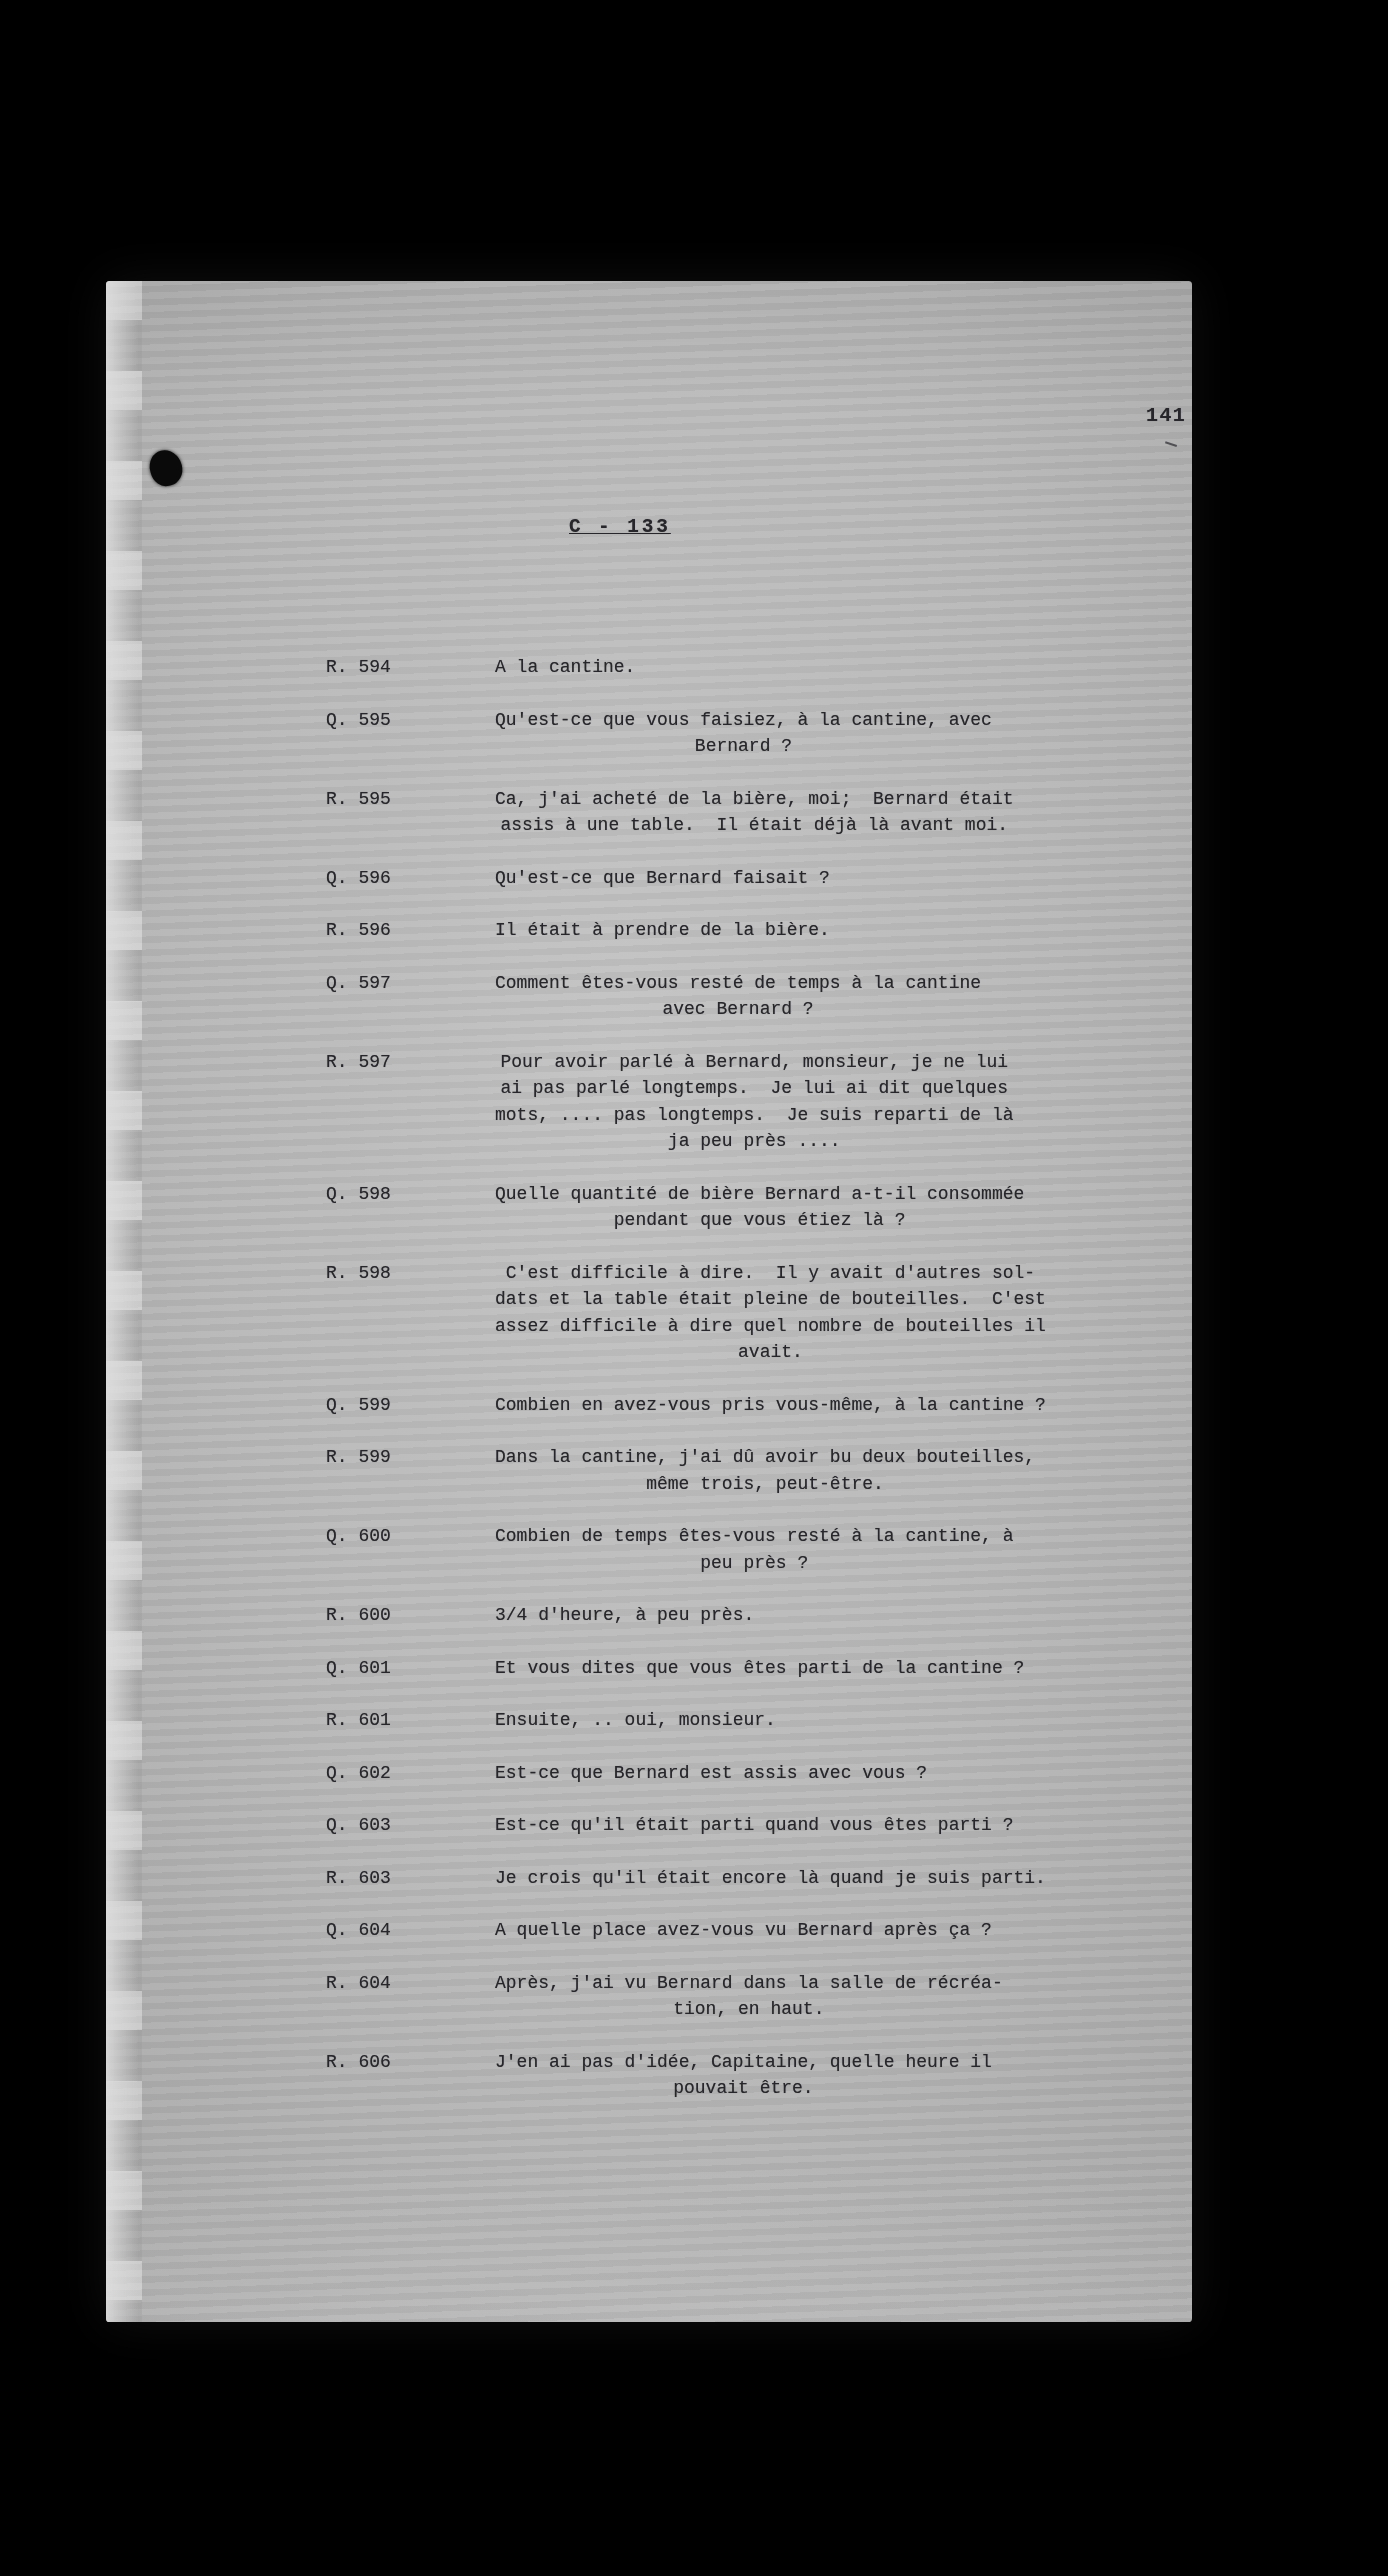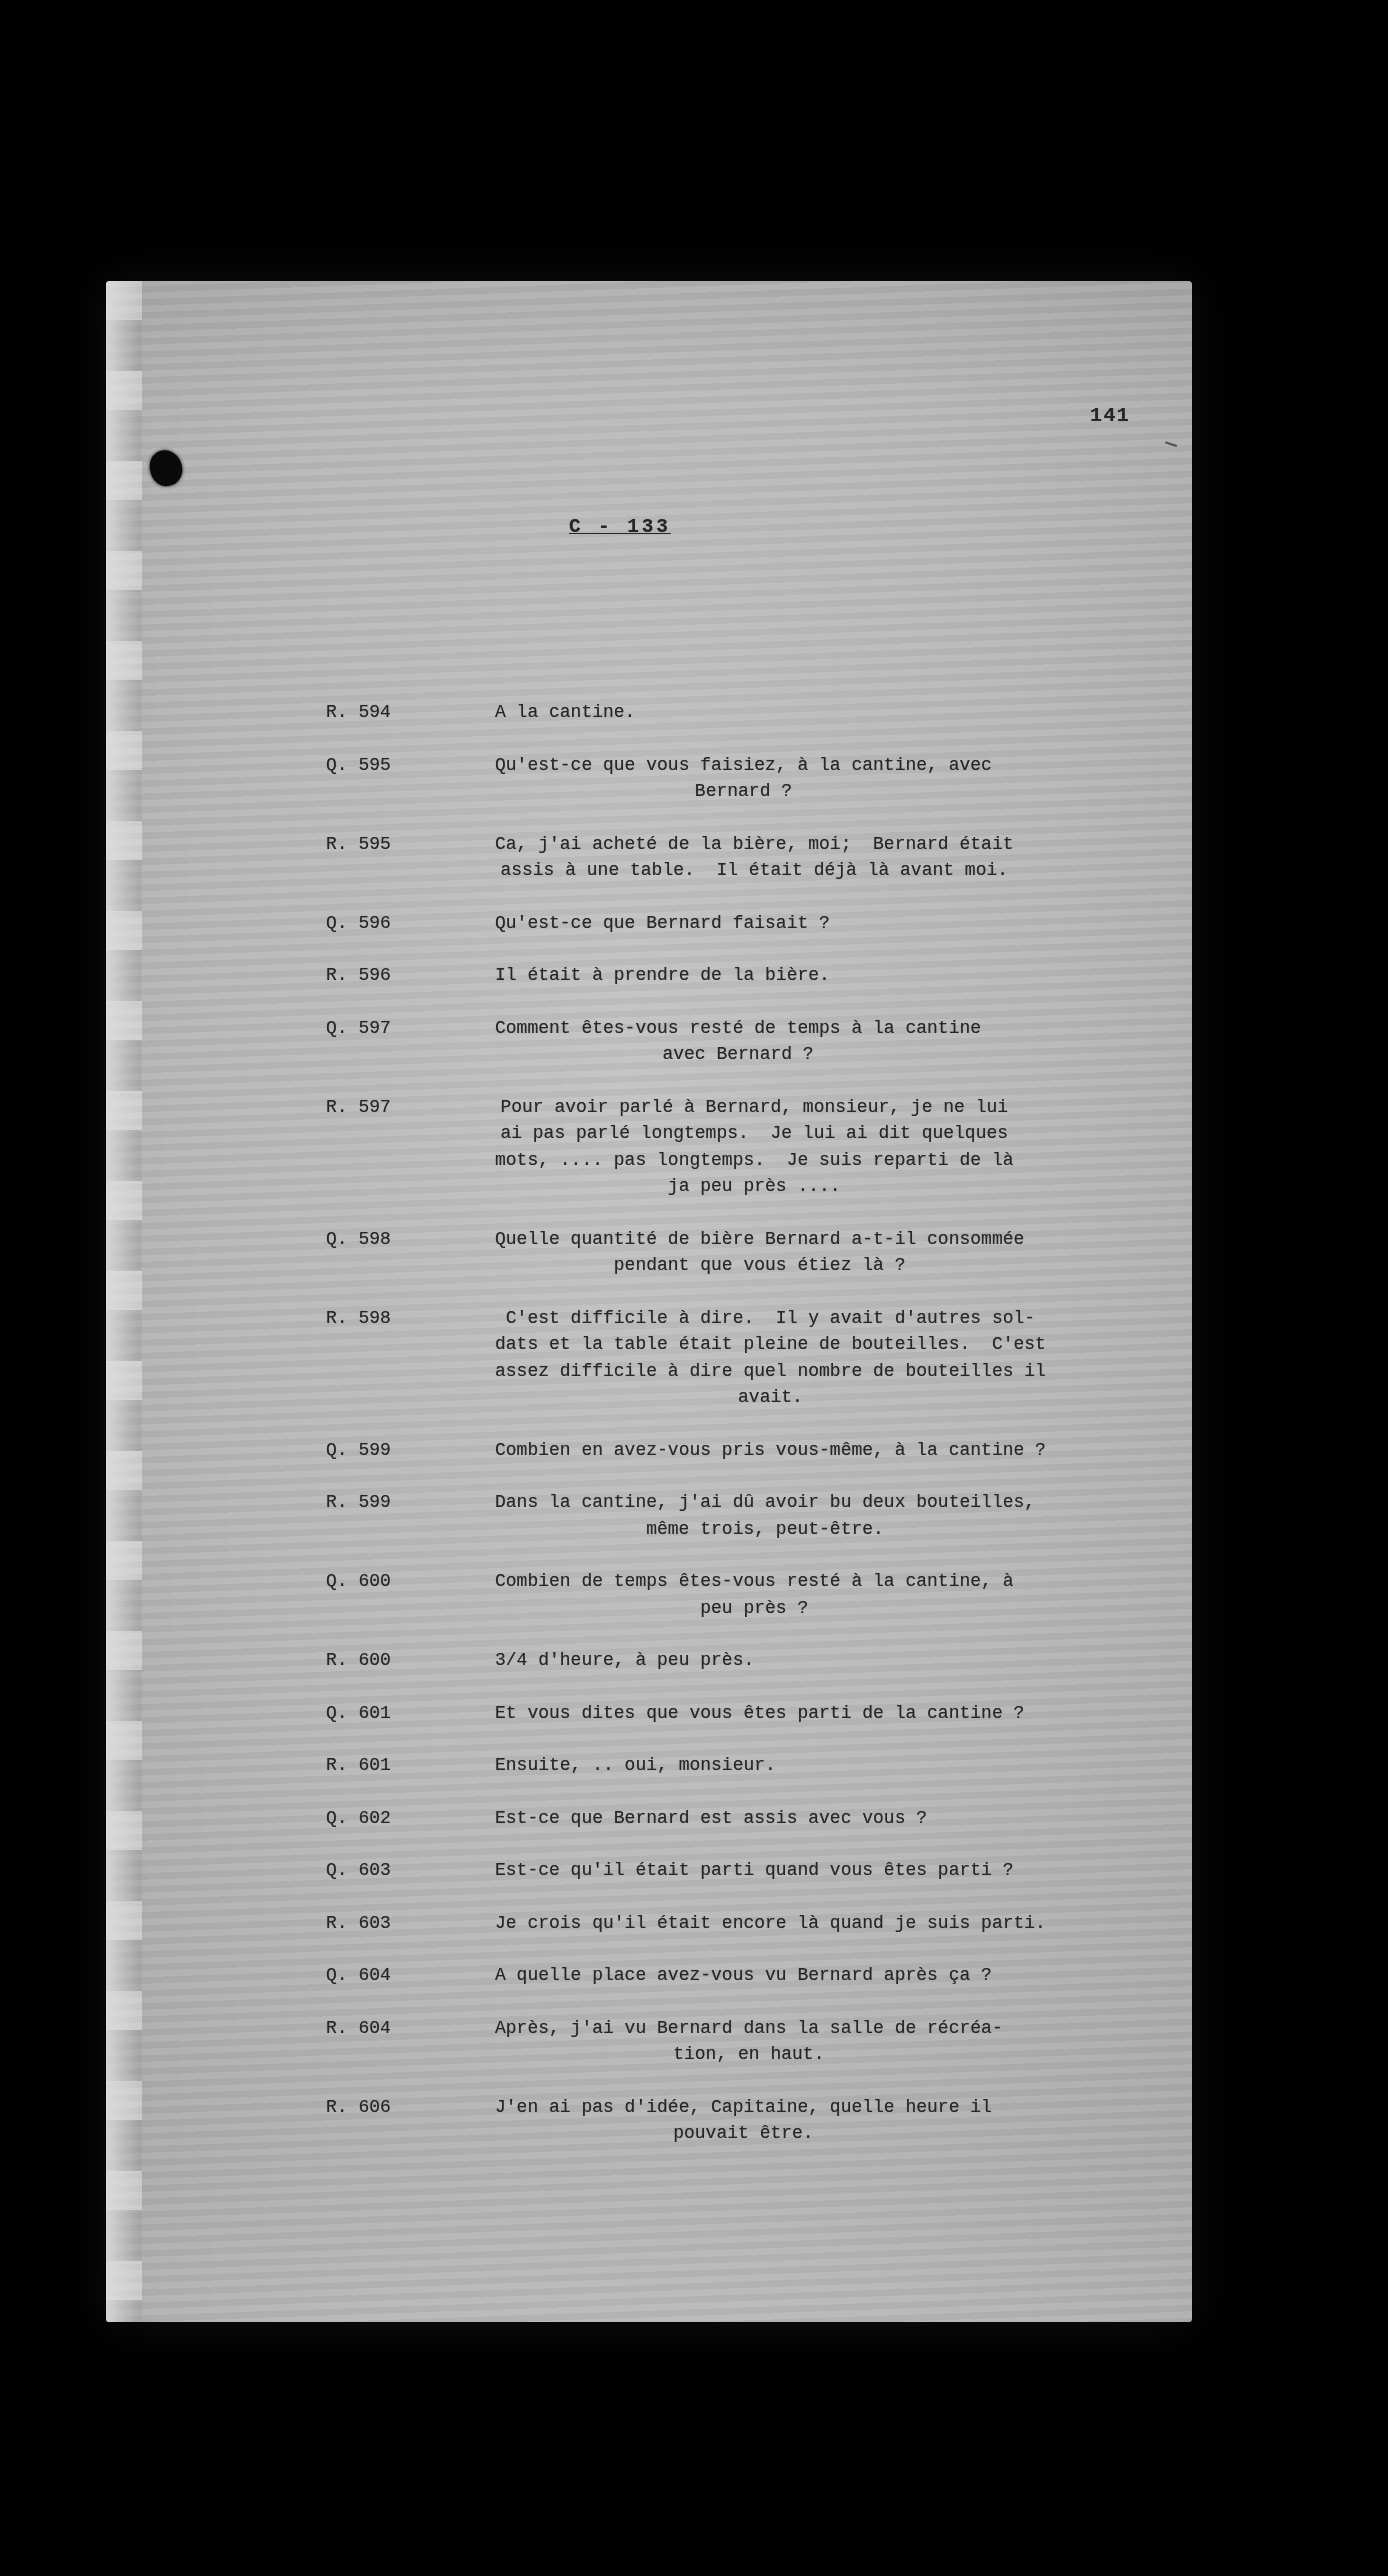--- a/index.html
+++ b/index.html
@@ -57,21 +57,21 @@
   }
 
   
   .ink {
     color: #27272b;
     text-shadow: 0 0 0.7px rgba(25,25,30,0.45);
   }
 
   .page-number {
     position: absolute;
-    left: 984px;
+    left: 1040px;
     top: 123px;
     font-size: 20px;
     font-weight: bold;
     letter-spacing: 1.4px;
   }
   .page-number-dash {
     position: absolute;
     left: 1059px;
     top: 162px;
     width: 11.5px;
@@ -104,21 +104,20 @@
   }
 
   
   .qa-list {
     position: absolute;
     left: 220px;
     top: 373px;
     width: 810px;
     font-size: 18px;
     line-height: 26.5px;
-    margin-top: 45px;
   }
   .entry {
     display: flex;
     align-items: flex-start;
     margin-bottom: 26px;
   }
   .entry-label {
     flex: 0 0 169px;
     width: 169px;
   }

